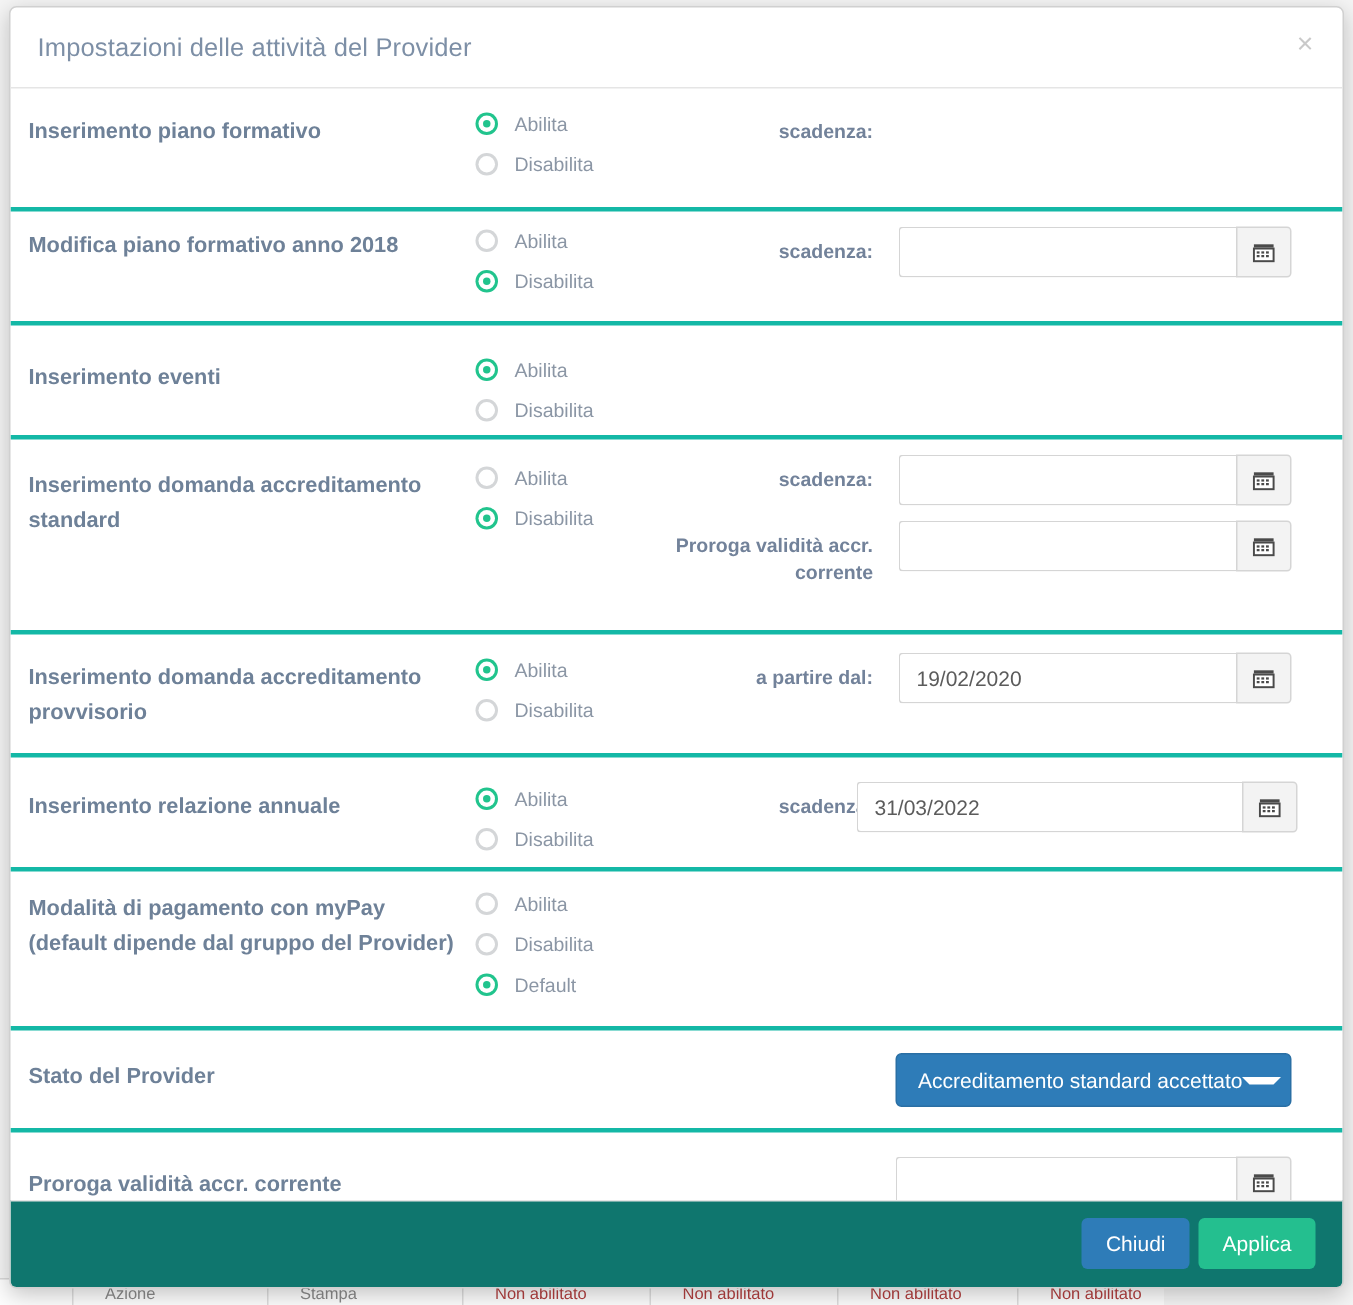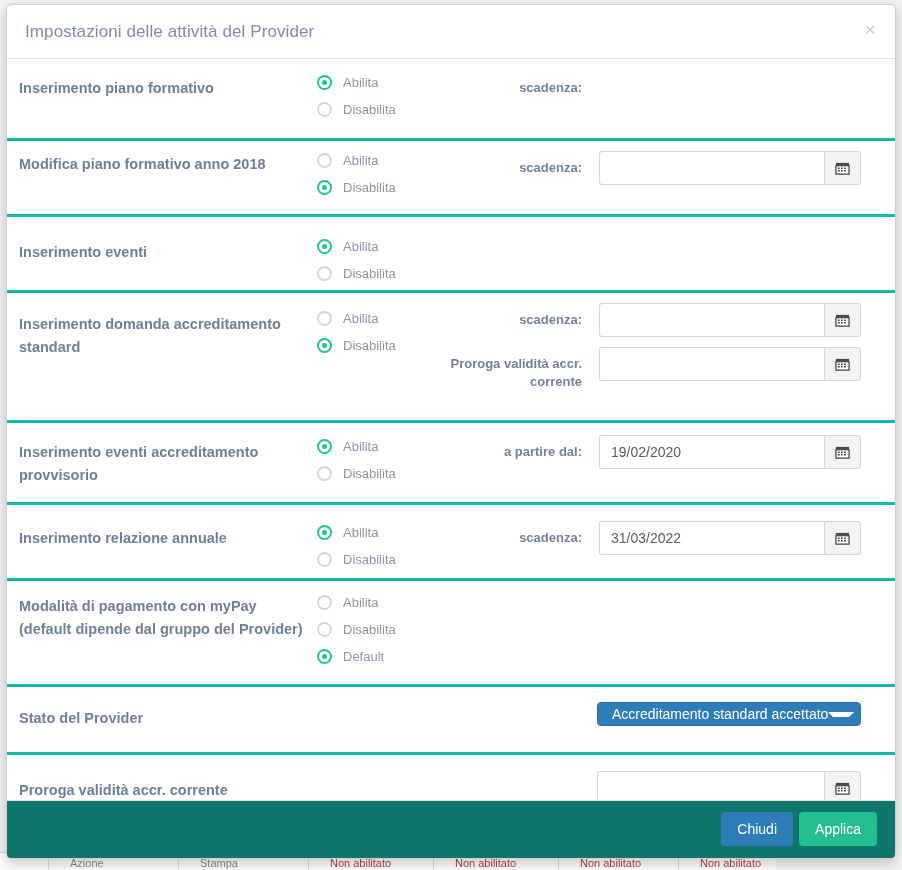--- a/index.html
+++ b/index.html
@@ -181,21 +181,21 @@
     display: flex;
     align-items: center;
     justify-content: center;
     padding: 0;
   }
   .cal-btn svg { display: block; }
 
   
   .state-dropdown {
     position: absolute;
-    height: 24px;
+    height: 36px;
     background: #2e7cb8;
     border: 1px solid #2a6fa4;
     border-radius: 4px;
     color: #ffffff;
     font-size: 14px;
     display: flex;
     align-items: center;
     padding: 0 14px;
     cursor: pointer;
     white-space: nowrap;
@@ -342,21 +342,21 @@
                 <rect x="9.6" y="7" width="2" height="1.6"></rect>
                 <rect x="3" y="9.6" width="2" height="1.6"></rect>
                 <rect x="6.3" y="9.6" width="2" height="1.6"></rect>
                 <rect x="9.6" y="9.6" width="2" height="1.6"></rect>
               </g>
             </svg>
           </button>
         </div>
       </div>
       <div class="row" style="position: absolute; left: 0px; right: 0px; top: 364px; height: 82px;">
-        <div class="row-label" style="top: 18px;">Inserimento eventi accreditamento provvisorio</div>
+        <div class="row-label" style="top: 18px;">Inserimento domanda accreditamento provvisorio</div>
         <div class="radio-group" style="top: 10px;">
           <div class="radio-item on"><span class="radio-mark"></span><span>Abilita</span></div>
           <div class="radio-item"><span class="radio-mark"></span><span>Disabilita</span></div>
         </div>
         <div class="field-caption" style="left: 430px; width: 145px; top: 20px;">a partire dal:</div>
         <div class="input-group" style="left: 592px; width: 262px; top: 12px;">
           <input type="text" class="date-input" value="19/02/2020" style="">
           <button class="cal-btn">
             <svg width="15" height="15" viewBox="0 0 16 16" aria-hidden="true">
               <rect x="1" y="2" width="14" height="2.3" fill="#4a4a4a"></rect>
@@ -373,21 +373,21 @@
           </button>
         </div>
       </div>
       <div class="row" style="position: absolute; left: 0px; right: 0px; top: 446px; height: 76px;">
         <div class="row-label" style="top: 22px;">Inserimento relazione annuale</div>
         <div class="radio-group" style="top: 14px;">
           <div class="radio-item on"><span class="radio-mark"></span><span>Abilita</span></div>
           <div class="radio-item"><span class="radio-mark"></span><span>Disabilita</span></div>
         </div>
         <div class="field-caption" style="left: 430px; width: 145px; top: 24px;">scadenza:</div>
-        <div class="input-group" style="left: 592px; width: 262px; top: 16px;">
+        <div class="input-group" style="left: 564px; width: 294px; top: 16px;">
           <input type="text" class="date-input" value="31/03/2022" style="">
           <button class="cal-btn">
             <svg width="15" height="15" viewBox="0 0 16 16" aria-hidden="true">
               <rect x="1" y="2" width="14" height="2.3" fill="#4a4a4a"></rect>
               <rect x="1" y="5" width="14" height="9" fill="#ffffff" stroke="#4a4a4a" stroke-width="1.4"></rect>
               <g fill="#4a4a4a">
                 <rect x="3" y="7" width="2" height="1.6"></rect>
                 <rect x="6.3" y="7" width="2" height="1.6"></rect>
                 <rect x="9.6" y="7" width="2" height="1.6"></rect>
                 <rect x="3" y="9.6" width="2" height="1.6"></rect>

